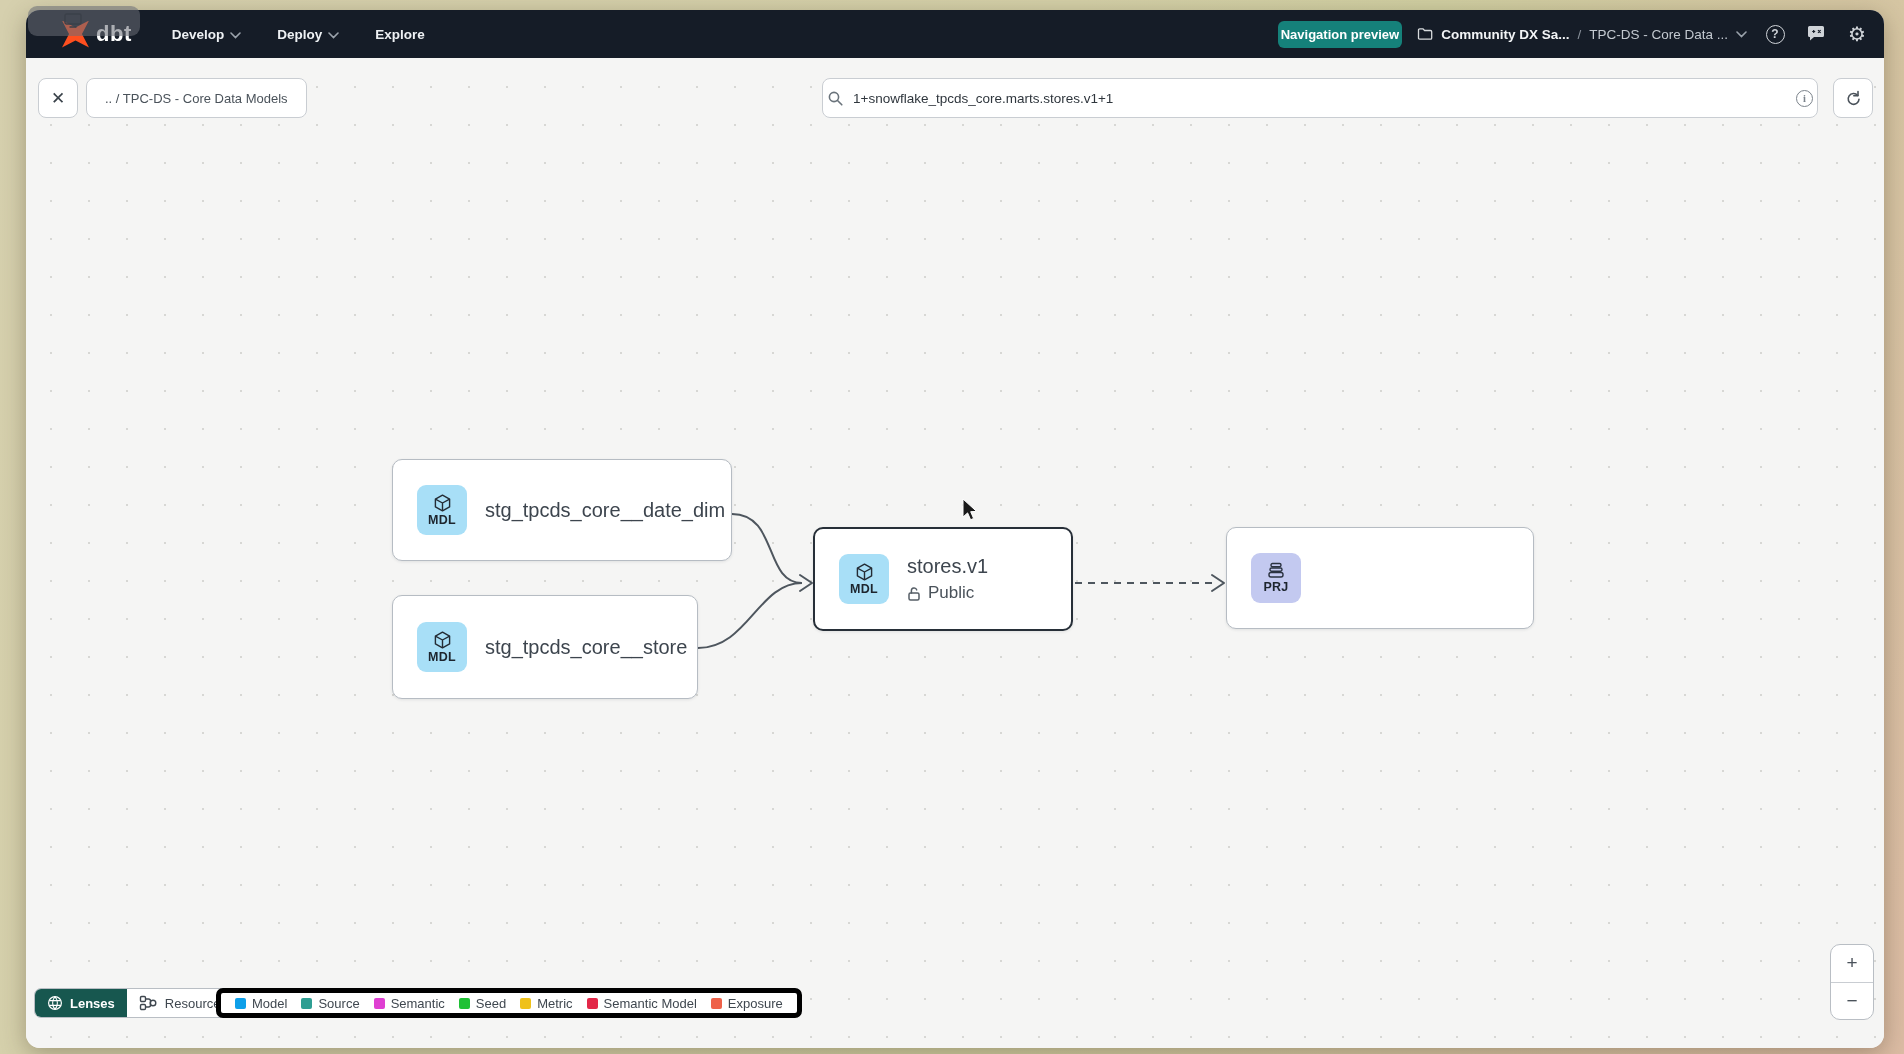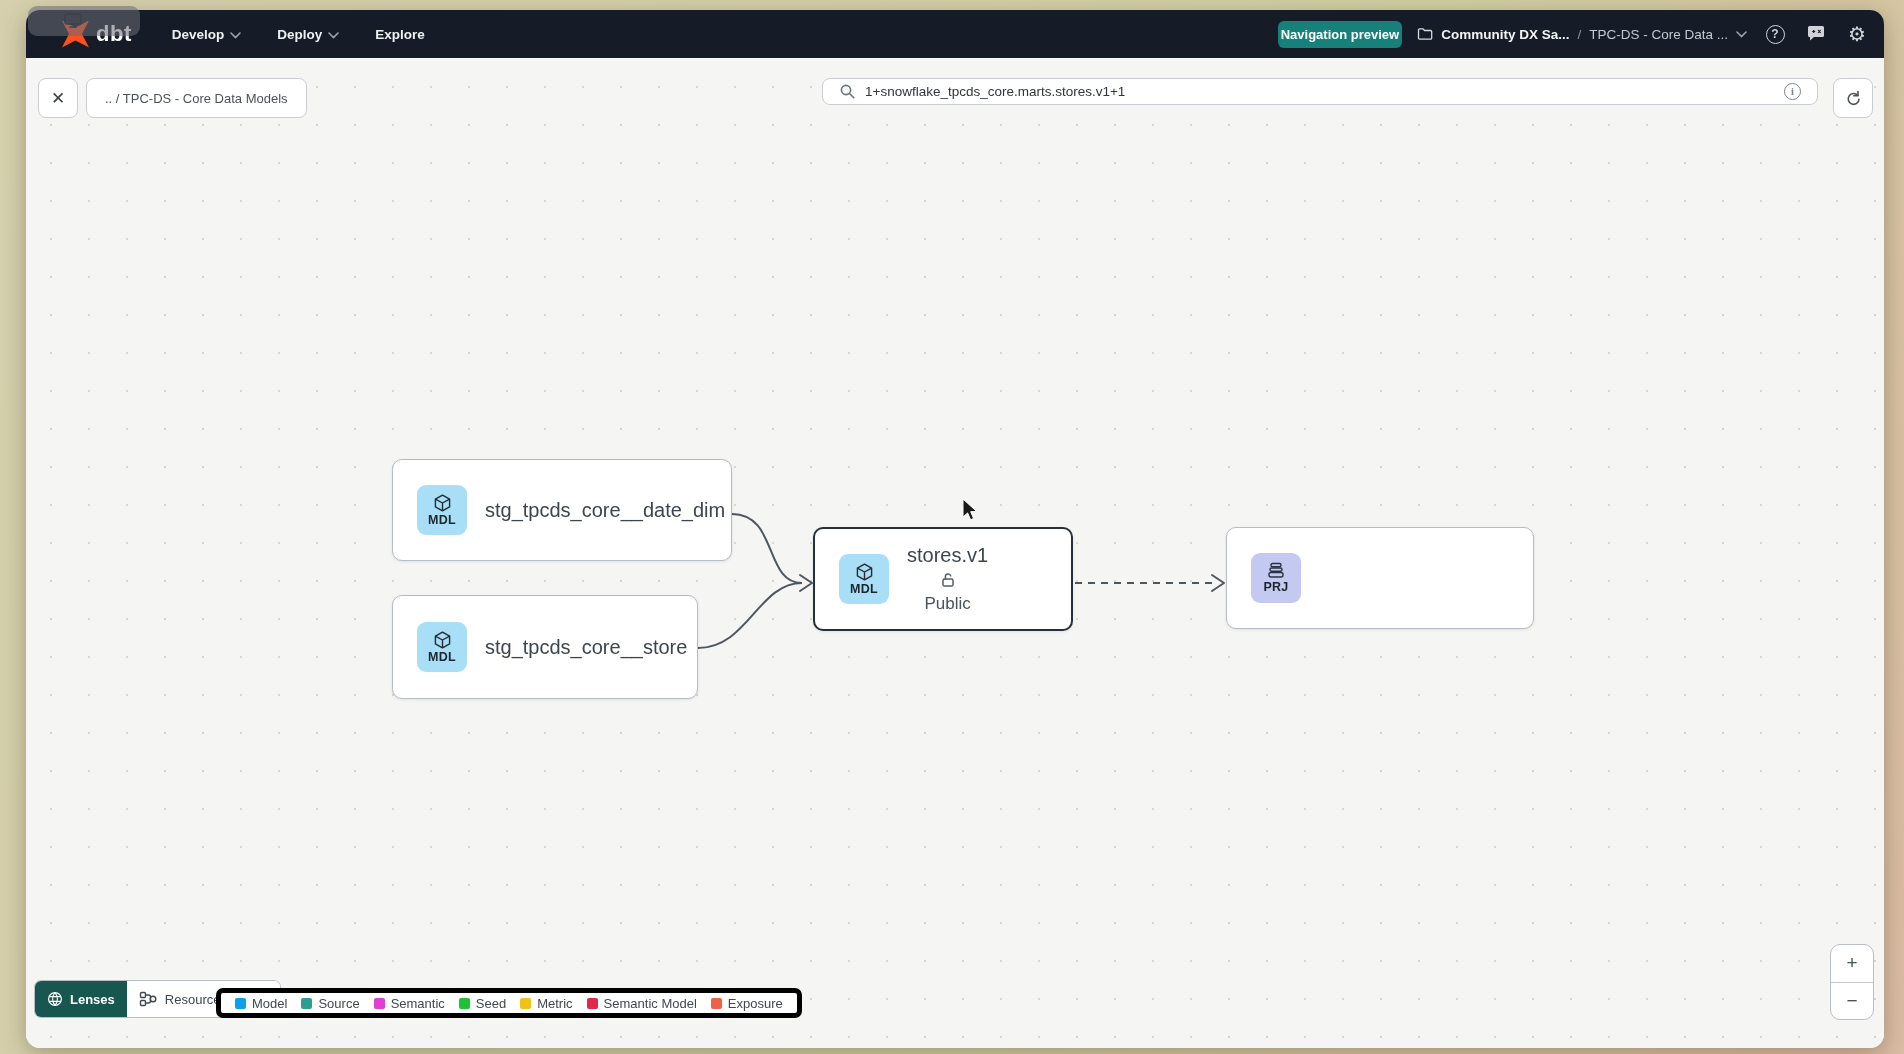--- a/index.html
+++ b/index.html
@@ -40,23 +40,23 @@
     background-image:radial-gradient(circle,#d7d7d4 1.2px,transparent 1.4px);
     background-size:38px 38px; background-position:6px 10px; }
 
   
   .tool-btn { position:absolute; background:#fff; border:1px solid #c9cdd2; border-radius:8px;
     display:flex; align-items:center; justify-content:center; color:#3a424a; cursor:pointer; }
   .close-btn { left:12px; top:20px; width:40px; height:40px; font-size:17px; }
   .crumb-chip { position:absolute; left:60px; top:20px; height:40px; padding:0 18px;
     background:#fff; border:1px solid #c9cdd2; border-radius:8px;
     display:flex; align-items:center; font-size:13px; color:#4a525a; }
-  .search-bar { position:absolute; left:796px; top:20px; width:996px; height:27px;
+  .search-bar { position:absolute; left:796px; top:20px; width:996px; height:40px;
     background:#fff; border:1px solid #c9cdd2; border-radius:8px;
-    display:flex; align-items:center; padding:0 16px; gap:9px; }
+    display:flex; align-items:center; padding:0 4px; gap:9px; }
   .search-input { flex:1; border:none; outline:none; font-size:13.5px; color:#2f363d;
     font-family:"Liberation Sans", sans-serif; background:transparent; }
   .info-badge { width:17px; height:17px; border:1.4px solid #7b838b; border-radius:50%;
     color:#7b838b; font-size:10.5px; font-weight:bold; font-family:"Liberation Serif", serif;
     display:flex; align-items:center; justify-content:center; }
   .refresh-btn { left:1807px; top:20px; width:40px; height:40px; }
 
   
   .edges { position:absolute; left:0; top:0; pointer-events:none; }
 
@@ -65,24 +65,24 @@
     display:flex; align-items:center; gap:18px; padding:0 22px 0 24px;
     box-shadow:0 1px 3px rgba(40,45,55,.10); cursor:pointer; }
   .node.selected { border:2px solid #272f38; }
   .badge { width:50px; height:50px; border-radius:9px; display:flex; flex-direction:column;
     align-items:center; justify-content:center; gap:1px; flex:0 0 auto; }
   .badge.mdl { background:#a8dff7; }
   .badge.prj { background:#c3c9f0; }
   .badge-label { font-size:12.5px; font-weight:bold; color:#1d252e; letter-spacing:.3px; }
   .node-label { font-size:20px; color:#3d454e; white-space:nowrap; }
   .node-title-sm { font-size:15.5px; color:#2f363d; font-weight:bold; margin-bottom:3px; }
-  .node-sub { display:flex; align-items:center; gap:7px; margin-top:5px; font-size:17px; color:#4a525a;flex-direction:column; }
-
-  
-  .lens-group { position:absolute; left:8px; bottom:30px; height:38px; display:flex;
+  .node-sub { display:flex; align-items:center; gap:7px; margin-top:5px; font-size:17px; color:#4a525a; }
+
+  
+  .lens-group { position:absolute; left:8px; bottom:30px; height:30px; display:flex;
     border-radius:7px; overflow:hidden; border:1px solid #b9bec4; background:#fff; }
   .lenses-btn { background:#17574f; color:#fff; font-size:13px; font-weight:bold;
     display:flex; align-items:center; gap:7px; padding:0 12px; cursor:pointer; }
   .restype-btn { display:flex; align-items:center; gap:8px; padding:0 12px; font-size:13px;
     color:#3f474f; cursor:pointer; background:#fff; }
   .legend-chip { position:absolute; left:190px; bottom:30px; height:30px; background:#fff;
     border:5px solid #000000; border-radius:7px; display:flex; align-items:center;
     gap:14px; padding:0 14px; }
   .legend-item { display:flex; align-items:center; gap:6px; font-size:13px; color:#3f474f; }
   .legend-swatch { width:11px; height:11px; border-radius:2px; }

